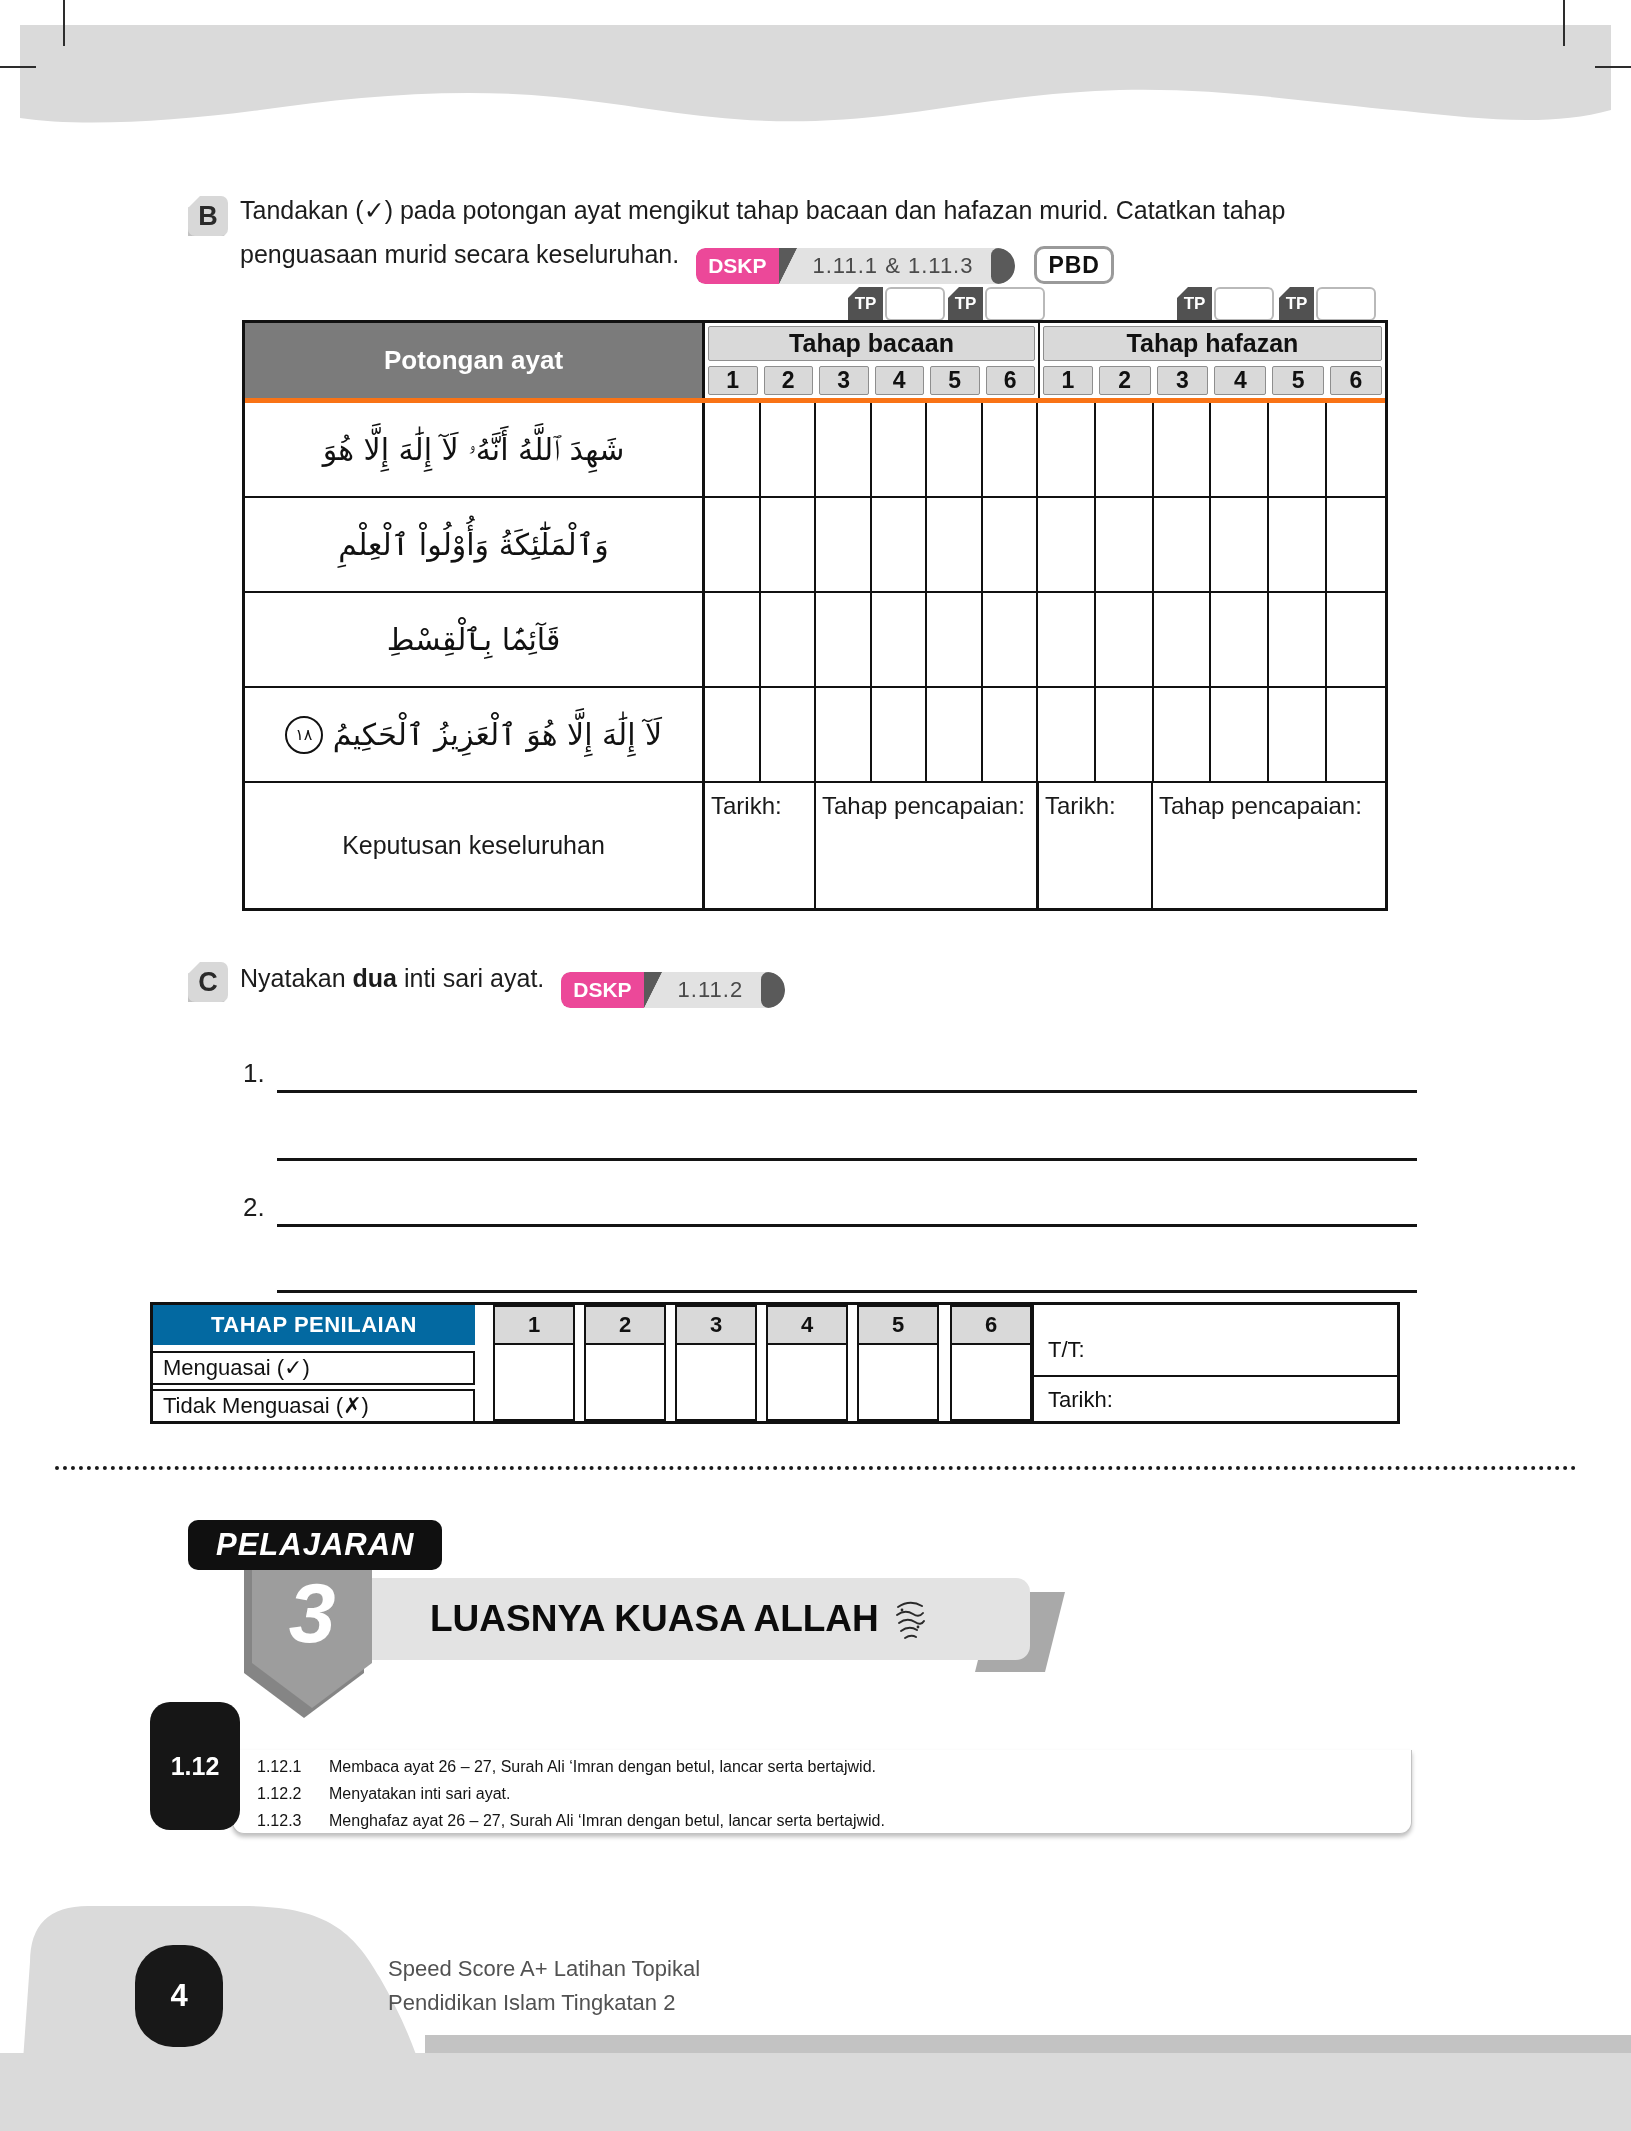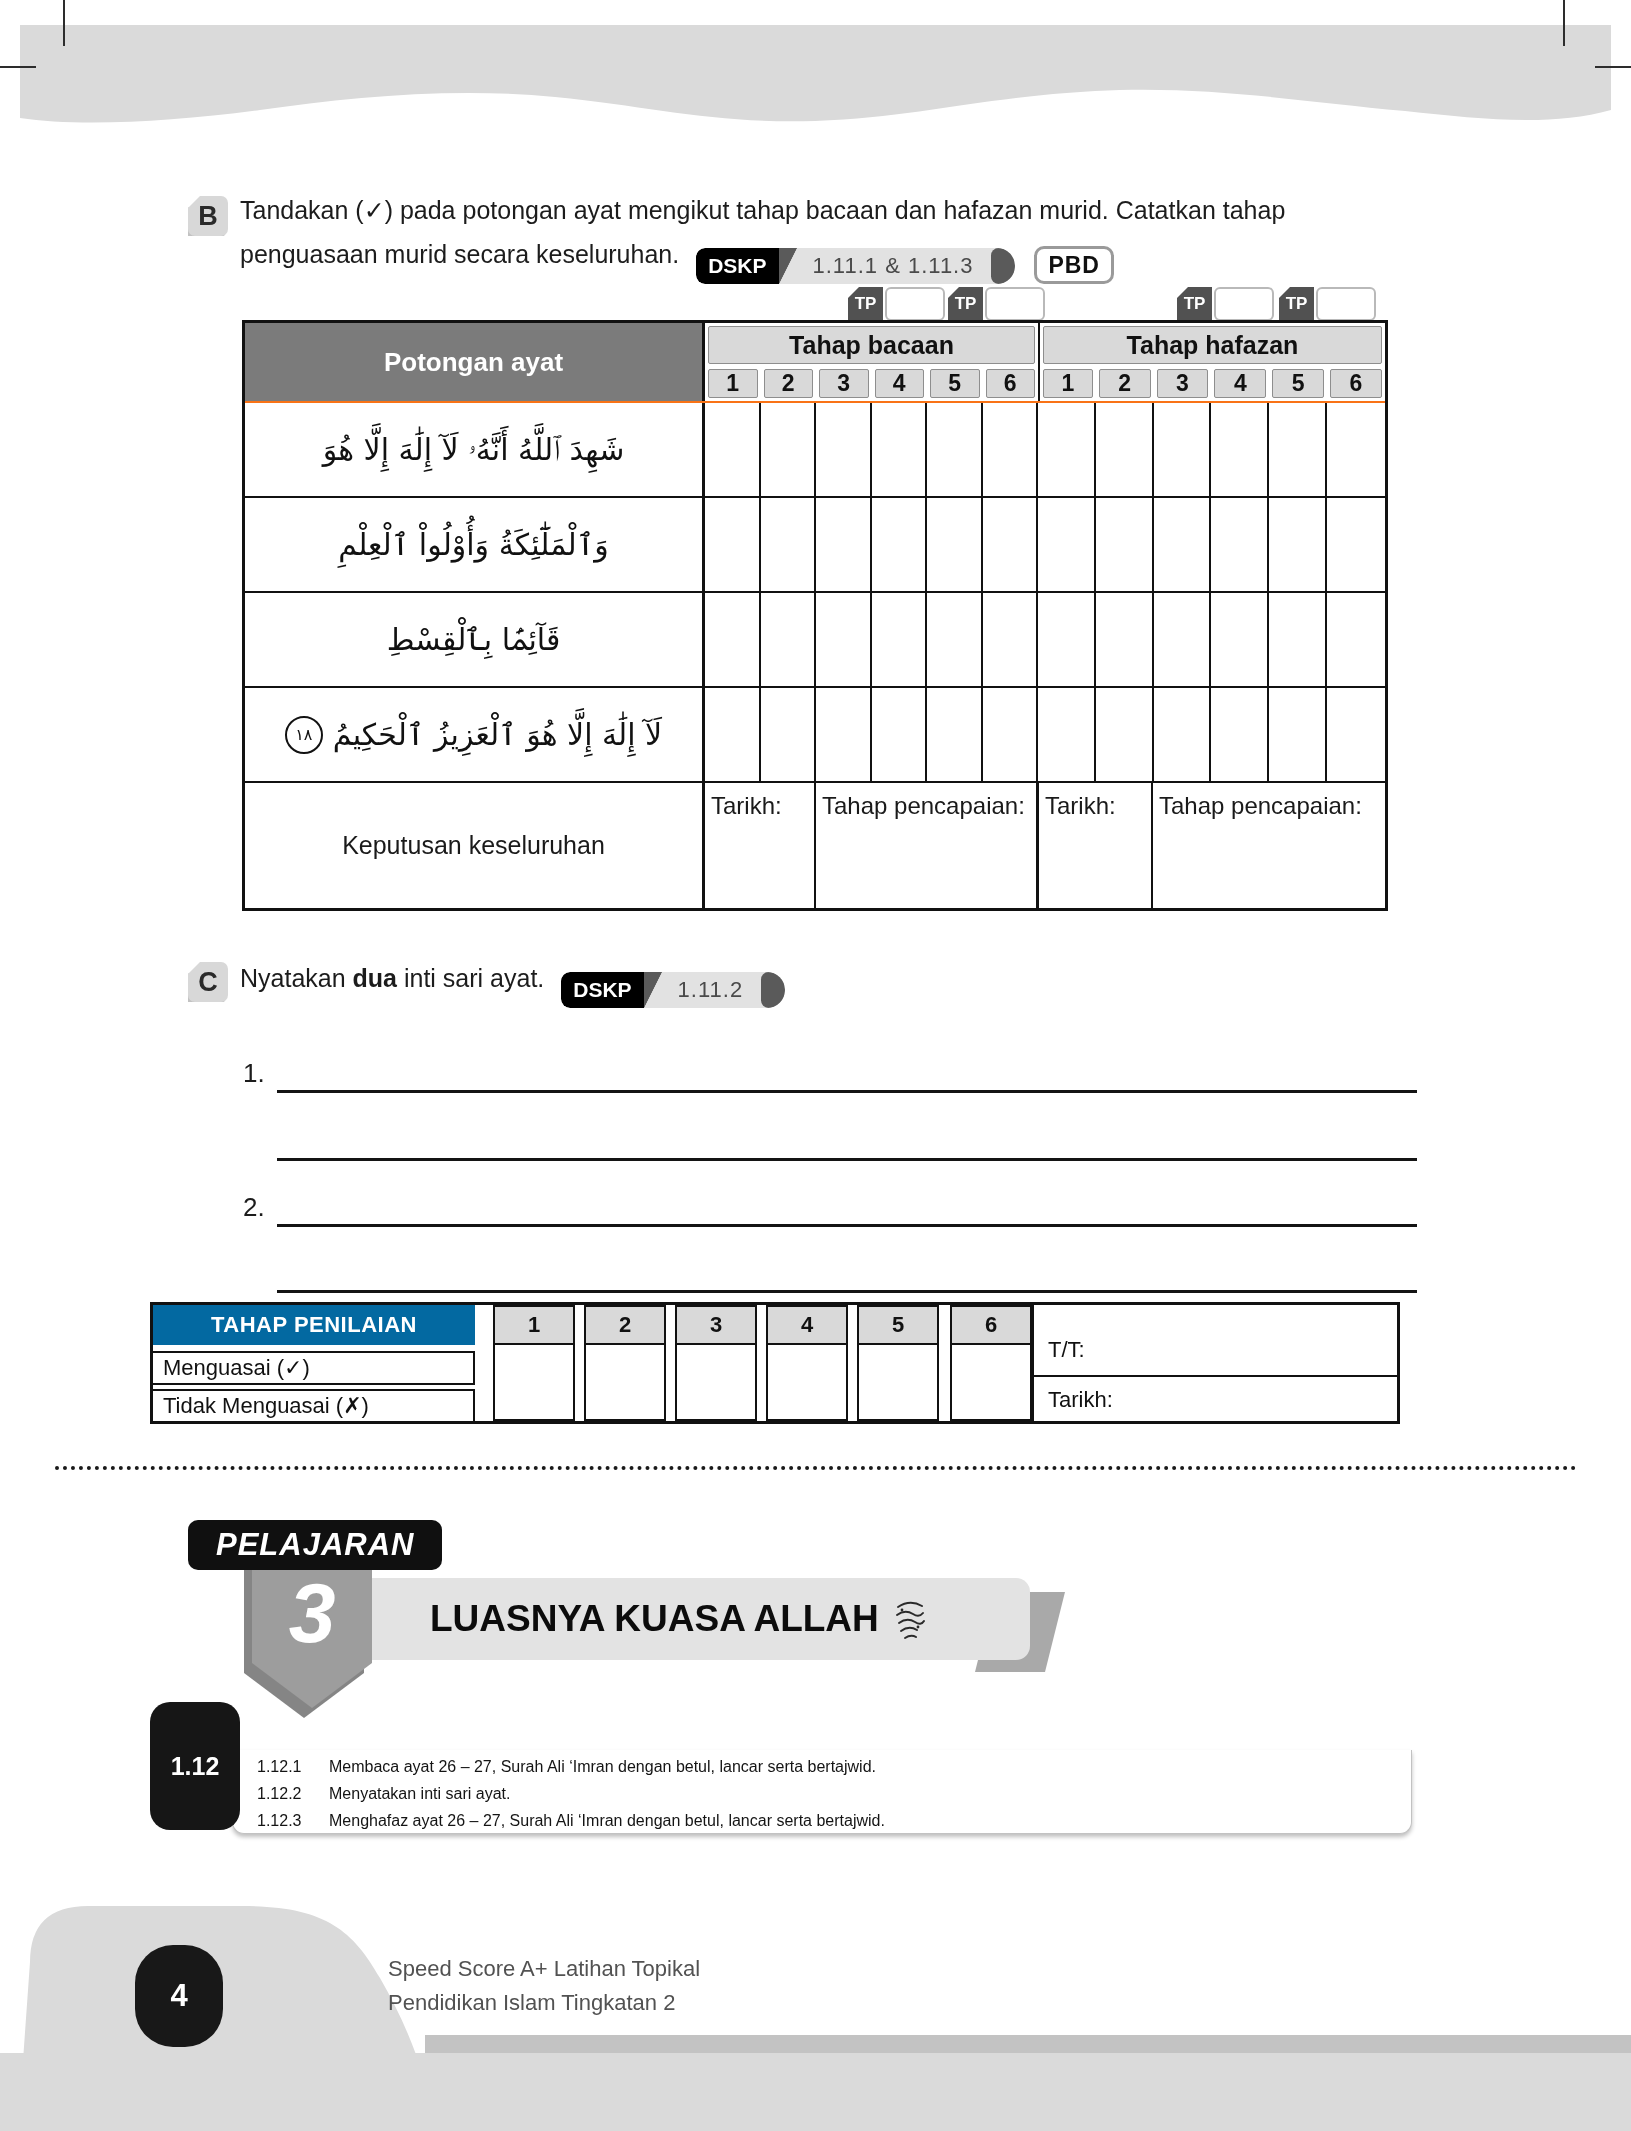--- a/index.html
+++ b/index.html
@@ -18,21 +18,21 @@
     display:flex;align-items:center;justify-content:center;
     font-size:27px;font-weight:bold;color:#2a2a2a;box-shadow:-2px 2px 0 #c2c2c2;}
 
   
   .instr{position:absolute;font-size:25px;line-height:44px;color:#1c1c1c;}
   .instr p{margin:0;}
 
   
   .dskp{display:inline-flex;align-items:stretch;height:36px;border-radius:9px 18px 18px 9px;
         overflow:hidden;background:#e2e2e2;vertical-align:-10px;margin-left:10px;}
-  .dskp-name{background:#000000;color:#fff;font-weight:bold;font-size:21px;
+  .dskp-name{background:#ec4899;color:#fff;font-weight:bold;font-size:21px;
         display:flex;align-items:center;padding:0 12px;border-radius:9px 0 0 9px;}
   .dskp-slant{width:18px;background:linear-gradient(to bottom right,#5a5a5a 49%,#e2e2e2 51%);}
   .dskp-code{display:flex;align-items:center;padding:0 16px;color:#4a4a4a;font-size:22px;letter-spacing:1px;}
   .dskp-cap{width:24px;background:#5a5a5a;border-radius:8px 18px 18px 8px;margin-left:2px;}
 
   
   .pbd{display:inline-flex;align-items:center;height:32px;border:3px solid #9a9a9a;border-radius:10px;
        background:#fff;color:#101010;font-weight:bold;font-size:23px;padding:0 11px;
        vertical-align:-10px;margin-left:12px;letter-spacing:1px;}
 
@@ -40,21 +40,21 @@
   .tpbadge{position:absolute;top:287px;display:flex;height:34px;}
   .tp-dark{width:35px;background:#515151;color:#fff;font-weight:bold;font-size:17px;
       display:flex;align-items:center;justify-content:center;
       clip-path:polygon(11px 0,100% 0,100% 100%,0 100%,0 11px);}
   .tp-box{width:56px;background:#fff;border:2.5px solid #b9b9b9;border-radius:6px;margin-left:2px;}
 
   
   .mtable{position:absolute;left:242px;top:320px;width:1146px;border:3px solid #111;background:#fff;
           box-sizing:border-box;}
   .mtable *{box-sizing:border-box;}
-  .thead{display:flex;height:80px;border-bottom:2px solid #f97316;}
+  .thead{display:flex;height:80px;border-bottom:5px solid #f97316;}
   .cell-main{width:460px;background:#7b7b7b;color:#fff;font-weight:bold;font-size:26px;
       display:flex;align-items:center;justify-content:center;border-right:3px solid #111;}
   .thead-right{flex:1;display:flex;flex-direction:column;}
   .grp-row{display:flex;height:45px;}
   .num-row{display:flex;flex:1;}
   .grp{width:333px;background:#fff;display:flex;}
   .grp.h2{width:347px;border-left:2.5px solid #111;}
   .pill{flex:1;margin:3px;background:#d9d9d9;border:1px solid #8e8e8e;border-radius:2px;
         display:flex;align-items:center;justify-content:center;font-weight:bold;}
   .grp .pill{font-size:25px;}

